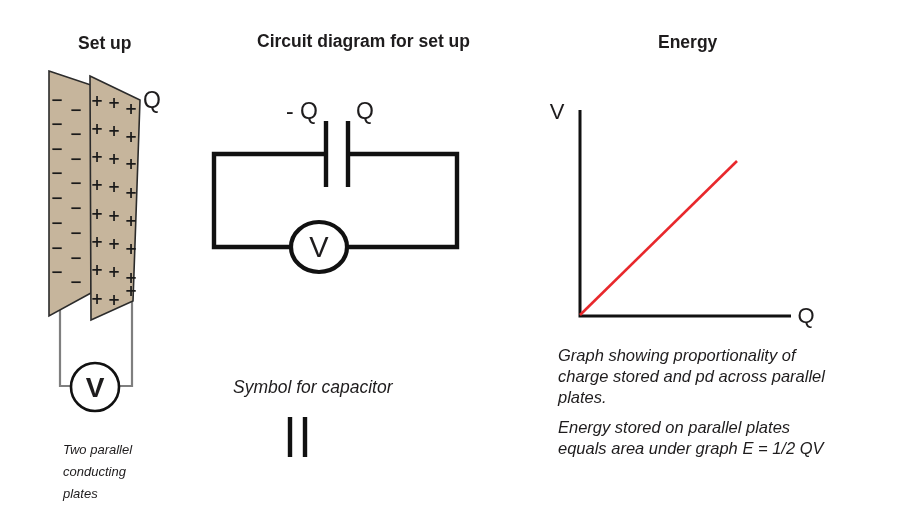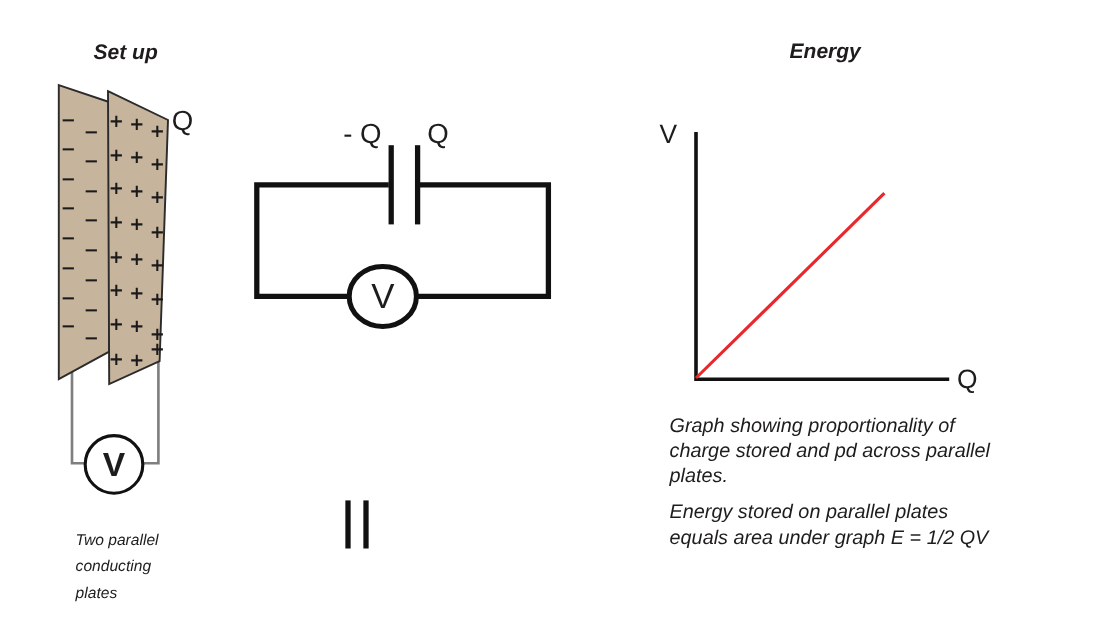--- a/index.html
+++ b/index.html
@@ -1,19 +1,19 @@
 <!DOCTYPE html>
 <html><head>
 <meta charset="utf-8">
 <style>
   html,body{margin:0;padding:0;background:#ffffff;}
   #stage{position:relative;width:912px;height:518px;background:#ffffff;overflow:hidden;
          font-family:"Liberation Sans",sans-serif;color:#1e1c1d;}
   svg{position:absolute;left:0;top:0;}
-  .heading{position:absolute;font-style:italic;font-weight:bold;font-size:17.5px;color:#1e1c1d;white-space:pre-line;}
+  .heading{position:absolute;font-weight:bold;font-size:17.5px;color:#1e1c1d;white-space:pre-line;}
   .caption{position:absolute;font-style:italic;font-weight:normal;color:#1e1c1d;white-space:pre-line;}
   .plate{stroke:#2b2b2b;stroke-width:1.6;}
   .wire{fill:none;stroke-width:2.2;}
   .meter{fill:#ffffff;stroke:#111111;}
   .meter-setup{stroke-width:2.6;}
   .meter-circuit{stroke-width:4.2;}
   .circuit-line{fill:none;stroke:#111111;stroke-width:4.4;}
   .axis{fill:none;stroke:#111111;stroke-width:3;}
   .redline{fill:none;stroke-width:2.6;}
   .capsym{fill:none;stroke:#111111;stroke-width:4.4;}
@@ -107,26 +107,28 @@
 
     <g>
       <path class="axis" d="M 580 110 L 580 316 L 791 316"></path>
       <path class="redline" d="M 580 315 L 737 161" stroke="#e8282c"></path>
       <text class="svg-label label-axis" x="557" y="119">V</text>
       <text class="svg-label label-axis" x="806" y="323">Q</text>
     </g>
   </svg>
 
   <div class="heading" style="left:78px;top:33px;">Set up</div>
+  <div class="heading" style="left:257px;top:31px;">Circuit diagram for set up</div>
   <div class="heading" style="left:658px;top:32px;">Energy</div>
 
   <div class="caption" style="left:63px;top:439px;font-size:13px;line-height:22px;">Two parallel
 conducting
 plates</div>
 
+  <div class="caption" style="left:233px;top:377px;font-size:17.5px;">Symbol for capacitor</div>
 
   <div class="caption" style="left:558px;top:345px;font-size:16.5px;line-height:21px;">Graph showing proportionality of
 charge stored and pd across parallel
 plates.</div>
 
   <div class="caption" style="left:558px;top:417px;font-size:16.5px;line-height:21px;">Energy stored on parallel plates
 equals area under graph E = 1/2 QV</div>
 
 </div>
 

